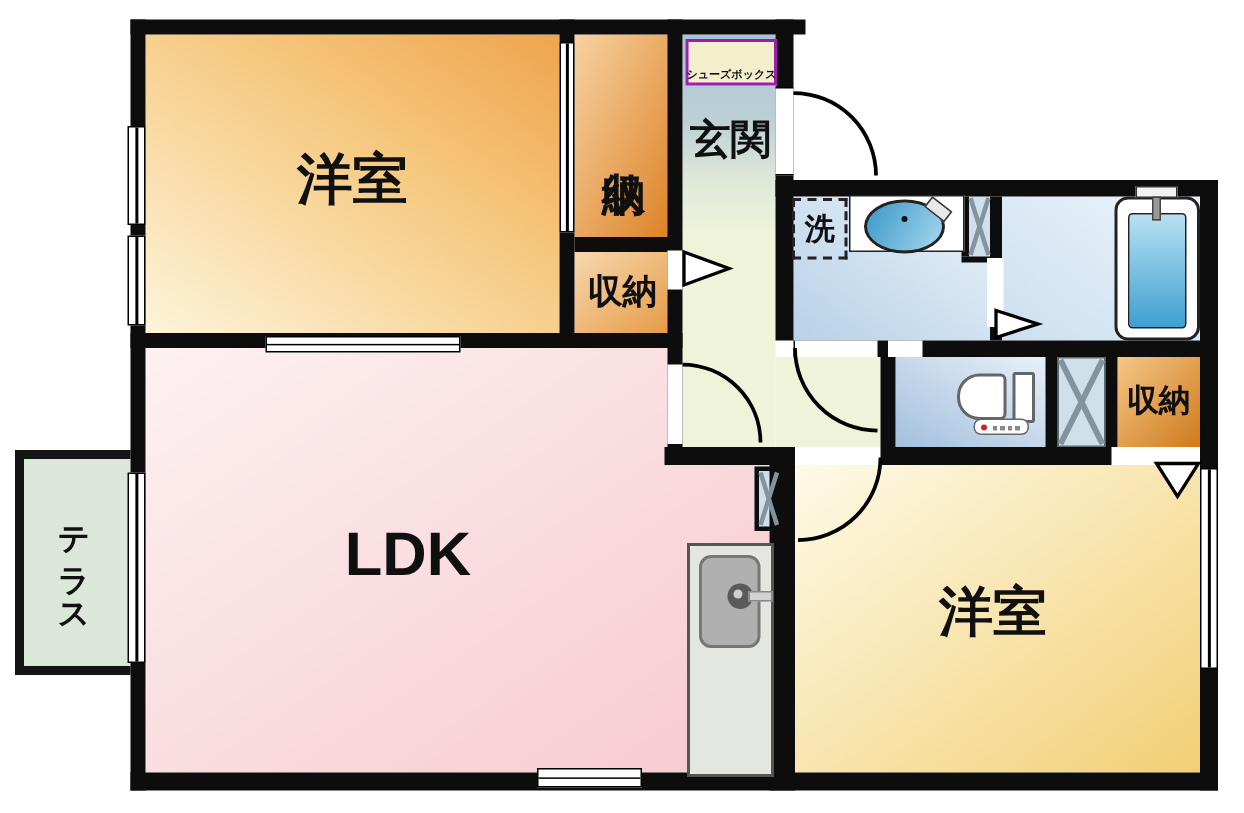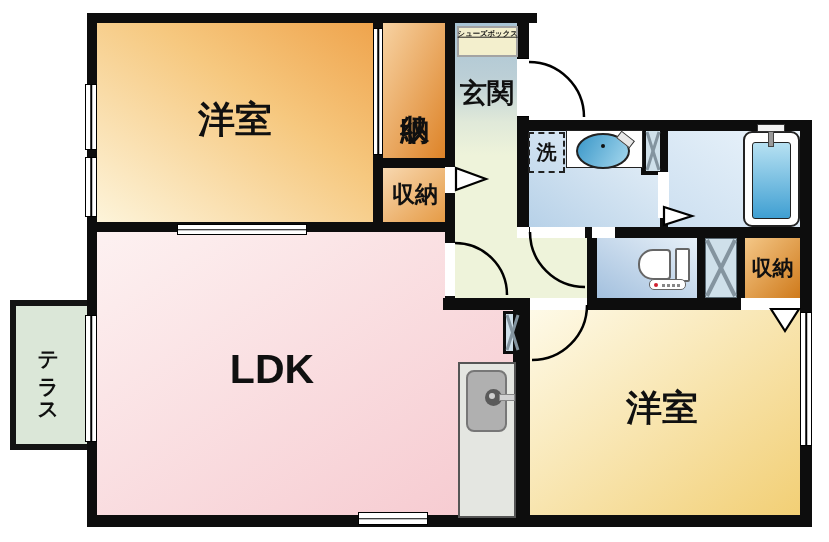--- a/index.html
+++ b/index.html
@@ -82,21 +82,21 @@
   <div class="open" style="left:741px;top:298px;width:59px;height:12px;"></div>
   <div class="open" style="left:658px;top:172px;width:11px;height:46px;"></div>
 
   <div class="window v" style="left:85px;top:84px;width:12px;height:66px;"></div>
   <div class="window v" style="left:85px;top:157px;width:12px;height:60px;"></div>
   <div class="window v" style="left:85px;top:315px;width:12px;height:127px;"></div>
   <div class="window h" style="left:358px;top:512px;width:70px;height:13px;"></div>
   <div class="window v" style="left:800px;top:312px;width:12px;height:134px;"></div>
   <div class="window h" style="left:177px;top:224px;width:130px;height:11px;"></div>
 
-  <div class="fix" style="left:457px;top:26px;width:61px;height:31px;background:#f3efcd;border:2px solid #a3a3a3;display:flex;align-items:flex-start;justify-content:center;text-decoration:underline;">
+  <div class="fix" style="left:457px;top:26px;width:61px;height:31px;background:#f3efcd;border:2px solid #a21caf;display:flex;align-items:flex-end;justify-content:center;">
     <span style="font-size:8px;letter-spacing:0;transform:scale(.92);white-space:nowrap;">シューズボックス</span>
   </div>
 
   <div class="fix" style="left:528px;top:132px;width:37px;height:41px;border:2px dashed #222;display:flex;align-items:center;justify-content:center;">
     <span style="font-size:20px;">洗</span>
   </div>
 
   <div class="fix" style="left:566px;top:130px;width:77px;height:38px;background:#fff;border:1.5px solid #222;">
     <div class="abs" style="left:9px;top:2px;width:54px;height:36px;border-radius:50%;border:2px solid #222;box-sizing:border-box;background:linear-gradient(120deg,#3a97c8,#a6d8ee);"></div>
     <div class="abs" style="left:34px;top:13px;width:4px;height:4px;border-radius:50%;background:#111;"></div>

